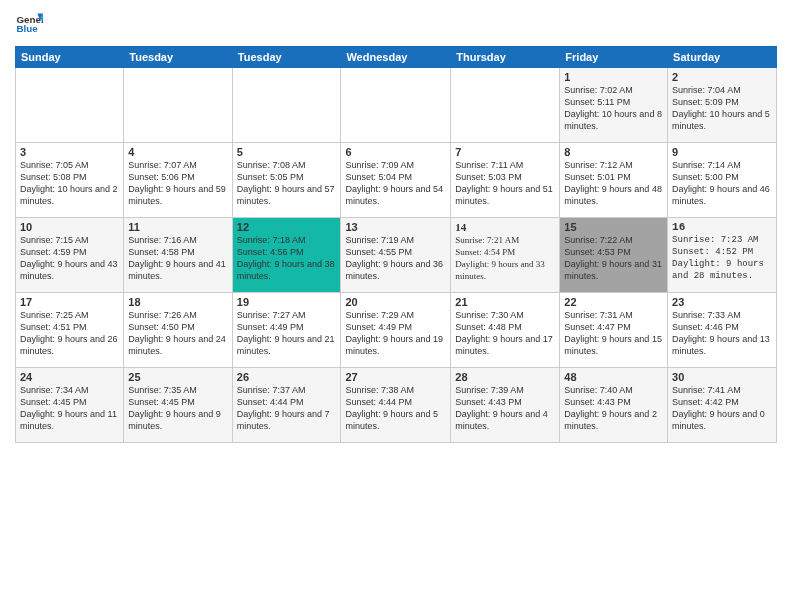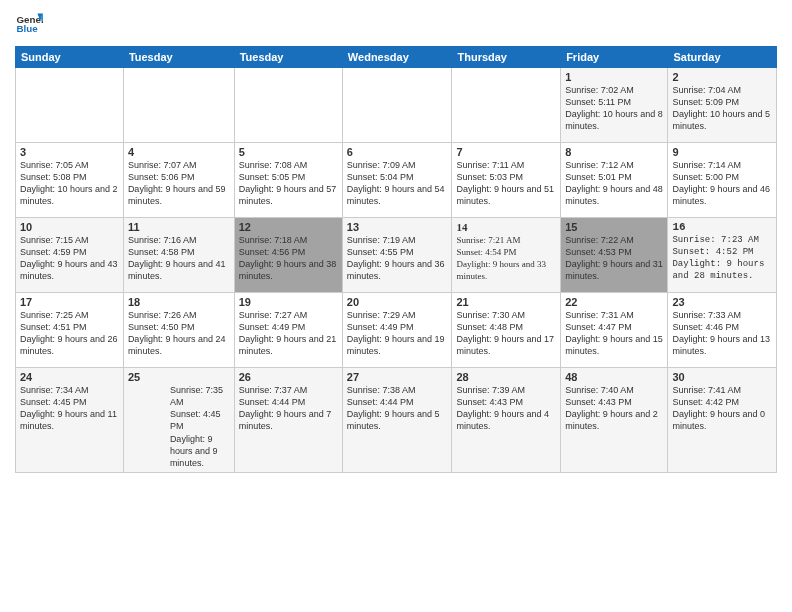--- a/index.html
+++ b/index.html
@@ -187,21 +187,21 @@
             <div class="day-info" style="white-space: pre-line;">Sunrise: 7:15 AM
 Sunset: 4:59 PM
 Daylight: 9 hours and 43 minutes.</div>
           </td>
           <td style="background: rgb(245, 245, 245);">
             <span class="day-number">11</span>
             <div class="day-info" style="white-space: pre-line;">Sunrise: 7:16 AM
 Sunset: 4:58 PM
 Daylight: 9 hours and 41 minutes.</div>
           </td>
-          <td style="background: #a3a3a3;">
+          <td style="background: #14b8a6;">
             <span class="day-number">12</span>
             <div class="day-info" style="white-space: pre-line;">Sunrise: 7:18 AM
 Sunset: 4:56 PM
 Daylight: 9 hours and 38 minutes.</div>
           </td>
           <td style="background: rgb(245, 245, 245);">
             <span class="day-number">13</span>
             <div class="day-info" style="white-space: pre-line;">Sunrise: 7:19 AM
 Sunset: 4:55 PM
 Daylight: 9 hours and 36 minutes.</div>
@@ -271,21 +271,21 @@
         </tr>
         <tr>
           <td style="background: rgb(245, 245, 245);">
             <span class="day-number">24</span>
             <div class="day-info" style="white-space: pre-line;">Sunrise: 7:34 AM
 Sunset: 4:45 PM
 Daylight: 9 hours and 11 minutes.</div>
           </td>
           <td style="background: rgb(245, 245, 245);">
             <span class="day-number">25</span>
-            <div class="day-info" style="white-space: pre-line; margin-left: 42px;">Sunrise: 7:35 AM
+            <div class="day-info" style="white-space: pre-line;">Sunrise: 7:35 AM
 Sunset: 4:45 PM
 Daylight: 9 hours and 9 minutes.</div>
           </td>
           <td style="background: rgb(245, 245, 245);">
             <span class="day-number">26</span>
             <div class="day-info" style="white-space: pre-line;">Sunrise: 7:37 AM
 Sunset: 4:44 PM
 Daylight: 9 hours and 7 minutes.</div>
           </td>
           <td style="background: rgb(245, 245, 245);">

